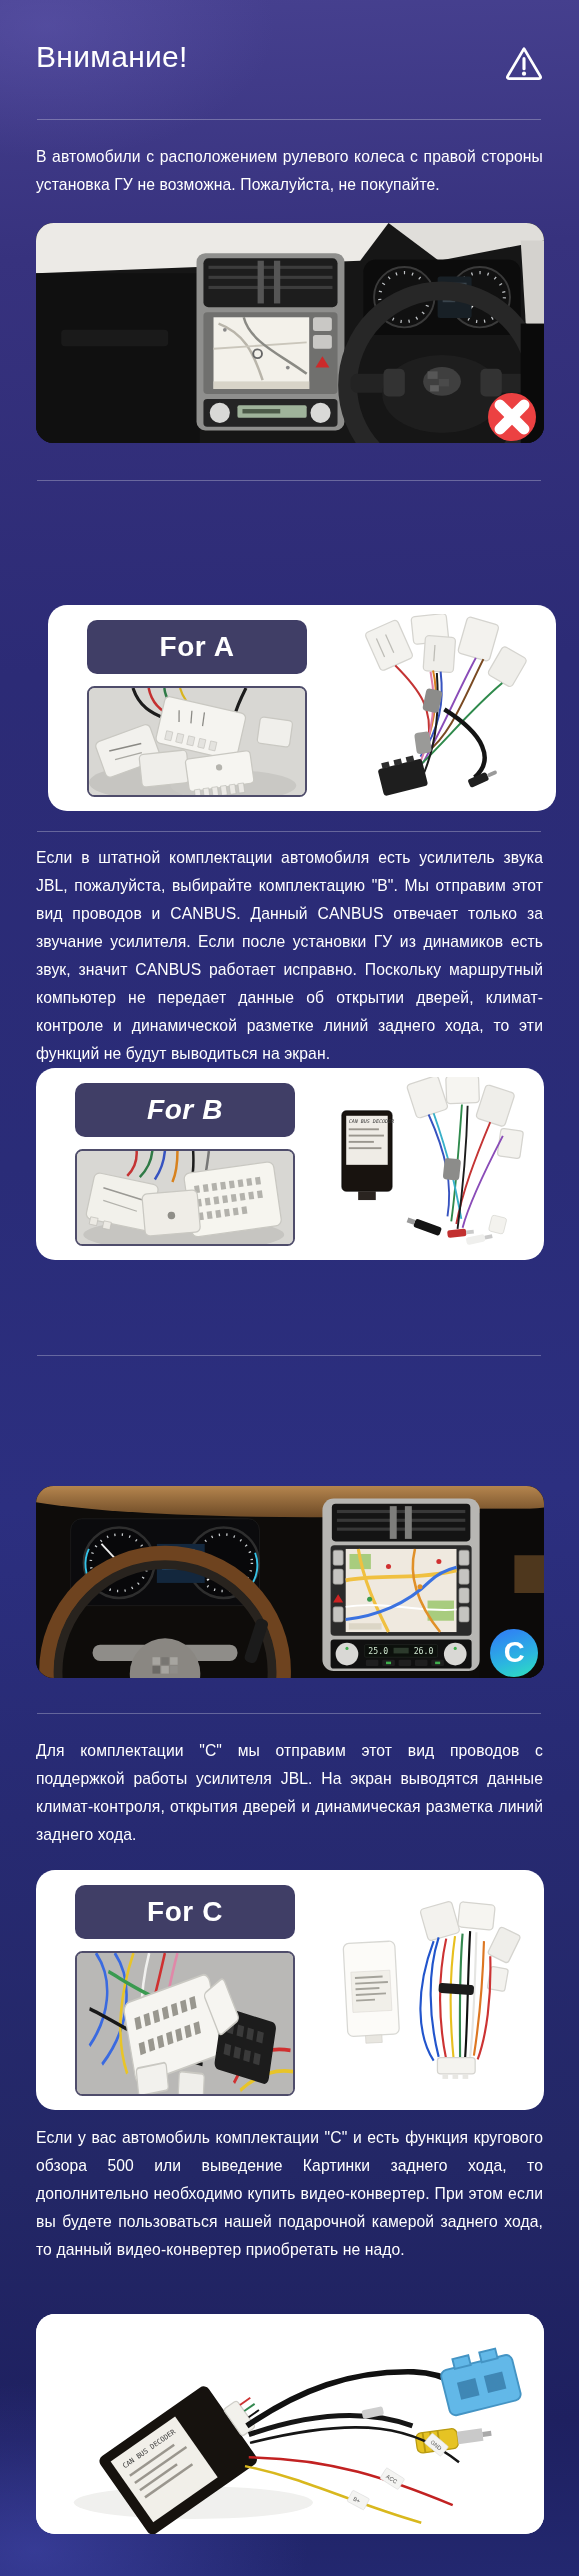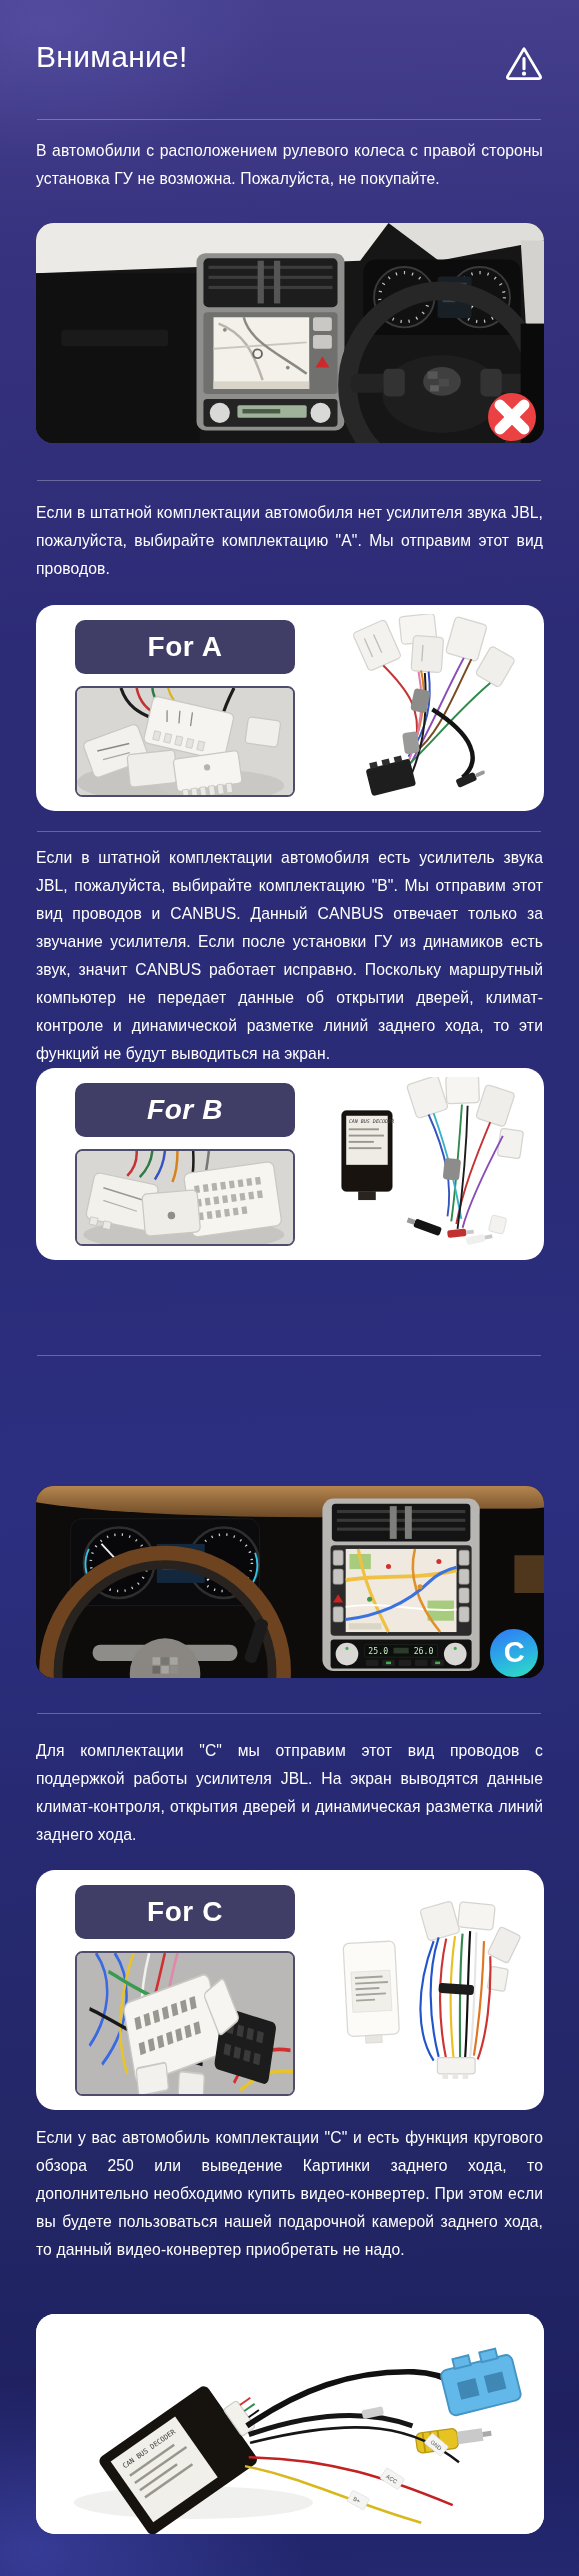--- a/index.html
+++ b/index.html
@@ -16,27 +16,27 @@
     color:#fff;font-size:30px;font-weight:normal;letter-spacing:0.3px;
   }
   .warn-icon{position:absolute;left:504px;top:44px;width:40px;height:38px;}
   .divider{position:absolute;left:37px;width:504px;height:0.6px;background:rgba(255,255,255,.28);}
   .d1{top:119px}.d2{top:480px}.d3{top:831px}.d4{top:1355px}.d5{top:1713px}.d6{top:2097px}
   .para{
     position:absolute;left:36px;width:507px;margin:0;
     color:#fff;font-size:15.7px;line-height:28px;text-align:justify;
     font-weight:400;letter-spacing:0.1px;
   }
-  .p1{top:137px}.p2{top:499px}.p3{top:844px}.p4{top:1380px}.p5{top:1737px}.p6{top:2124px}
+  .p1{top:143px}.p2{top:499px}.p3{top:844px}.p4{top:1380px}.p5{top:1737px}.p6{top:2124px}
   .photo-card{position:absolute;left:36px;width:508px;overflow:hidden;background:#111;}
   .img-rhd{top:223px;height:220px;border-radius:17.6px;}
   .img-lhd{top:1486px;height:192px;border-radius:17.6px;}
   .img-conv{top:2314px;height:220px;border-radius:19px;background:#fff;}
   .kit-card{position:absolute;left:36px;width:508px;background:#fff;border-radius:19px;}
-  .card-a{top:605px;height:206px;}
+  .card-a{top:605px;height:206px;margin-left:12px;}
   .card-b{top:1068px;height:192px;font-style:italic;}
   .card-c{top:1870px;height:240px;}
   .kit-label{
     position:absolute;left:39px;top:15px;width:220px;height:54px;
     background:#403e66;border-radius:10px;display:flex;align-items:center;justify-content:center;
     color:#fff;font-size:28px;font-weight:bold;letter-spacing:0.6px;
   }
   .kit-photo{
     position:absolute;left:39px;top:81px;width:216px;bottom:14px;
     border:2.5px solid #4f4d6b;border-radius:7.5px;overflow:hidden;background:#d8d7d3;
@@ -126,21 +126,20 @@
     </svg>
     <div class="badge badge-x">
       <svg width="28" height="28" viewBox="0 0 44 44">
         <line x1="11" y1="11" x2="33" y2="33" stroke="#fff" stroke-width="10" stroke-linecap="round"></line>
         <line x1="33" y1="11" x2="11" y2="33" stroke="#fff" stroke-width="10" stroke-linecap="round"></line>
       </svg>
     </div>
   </figure>
 
   <div class="divider d2"></div>
-  <p class="para p2">Если в штатной комплектации автомобиля нет усилителя звука JBL, пожалуйста, выбирайте комплектацию "А". Мы отправим этот вид проводов.</p>
 
   <section class="kit-card card-a">
     <div class="kit-label">
       <span>For A</span>
     </div>
     <div class="kit-photo">
       <svg viewBox="0 0 344 170" preserveAspectRatio="none">
         <rect width="344" height="170" fill="#d8d7d3"></rect>
         <ellipse cx="90" cy="150" rx="90" ry="26" fill="#c6c5c1"></ellipse>
         <ellipse cx="230" cy="155" rx="100" ry="24" fill="#c9c8c4"></ellipse>
@@ -550,21 +549,21 @@
             <rect x="-30" y="-13" width="60" height="26" rx="5" fill="#f4f3ef" stroke="#d5d4cf" stroke-width="2"></rect>
             <rect x="-22" y="13" width="9" height="8" fill="#e8e7e3"></rect>
             <rect x="-6" y="13" width="9" height="8" fill="#e8e7e3"></rect>
             <rect x="10" y="13" width="9" height="8" fill="#e8e7e3"></rect>
           </g>
       </svg>
     </div>
   </section>
 
   <div class="divider d6"></div>
-  <p class="para p6">Если у вас автомобиль комплектации "С" и есть функция кругового обзора 250 или выведение Картинки заднего хода, то дополнительно необходимо купить видео-конвертер. При этом если вы будете пользоваться нашей подарочной камерой заднего хода, то данный видео-конвертер приобретать не надо.</p>
+  <p class="para p6">Если у вас автомобиль комплектации "С" и есть функция кругового обзора 500 или выведение Картинки заднего хода, то дополнительно необходимо купить видео-конвертер. При этом если вы будете пользоваться нашей подарочной камерой заднего хода, то данный видео-конвертер приобретать не надо.</p>
 
   <figure class="photo-card img-conv" style="margin:0">
     <svg viewBox="0 0 807 350" preserveAspectRatio="none">
       <rect width="807" height="350" fill="#ffffff"></rect>
       <ellipse cx="250" cy="300" rx="190" ry="26" fill="#f0f0ee"></ellipse>
       <g transform="rotate(-35 230 230)">
         <rect x="120" y="155" width="210" height="150" rx="10" fill="#16120e"></rect>
         <rect x="136" y="170" width="125" height="118" fill="#f1efe9"></rect>
         <g transform="translate(148,182)">
           <text x="0" y="10" font-size="11" fill="#3a3a3a" font-family="'DejaVu Sans Mono',monospace">CAN BUS DECODER</text>

